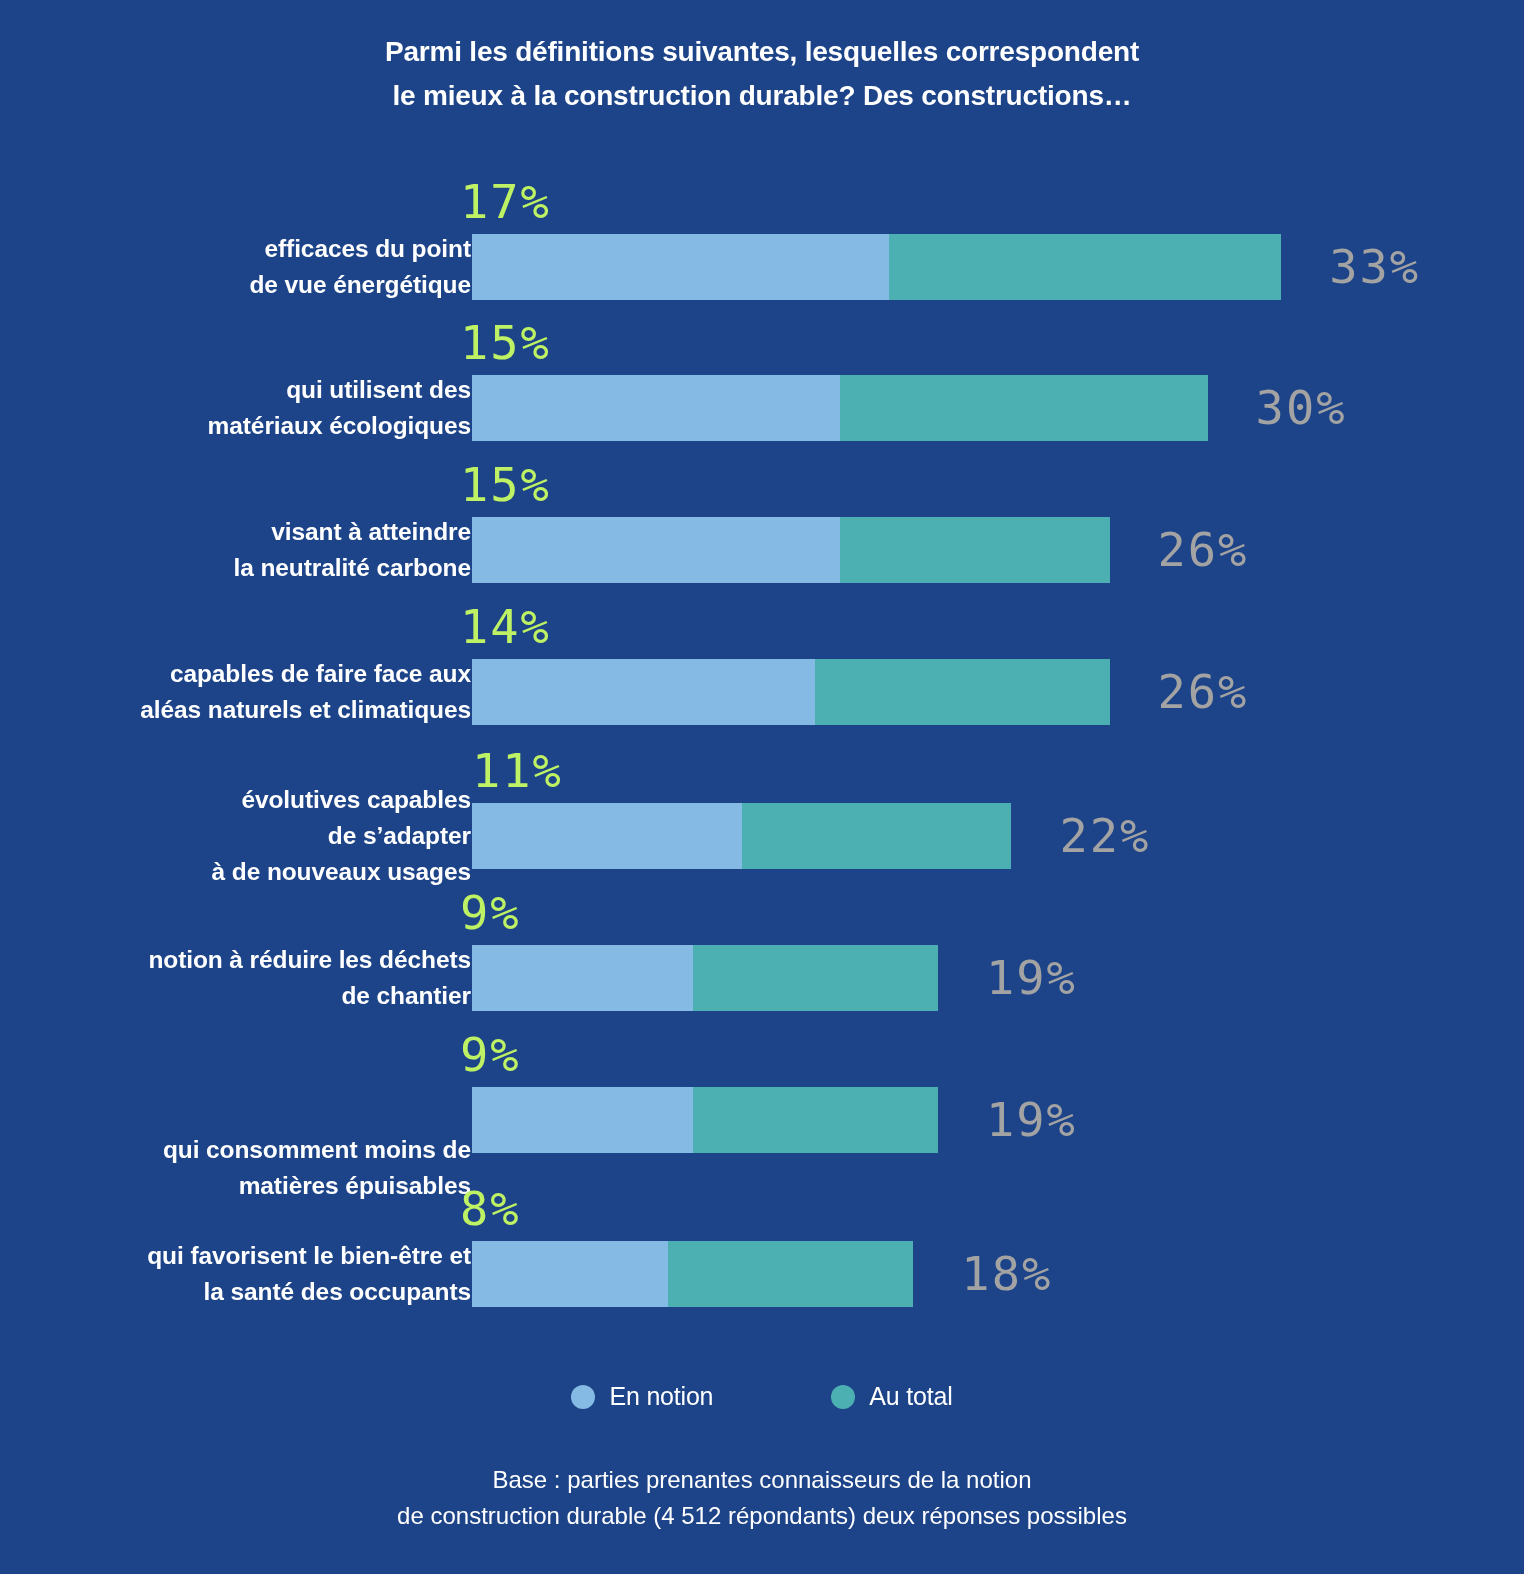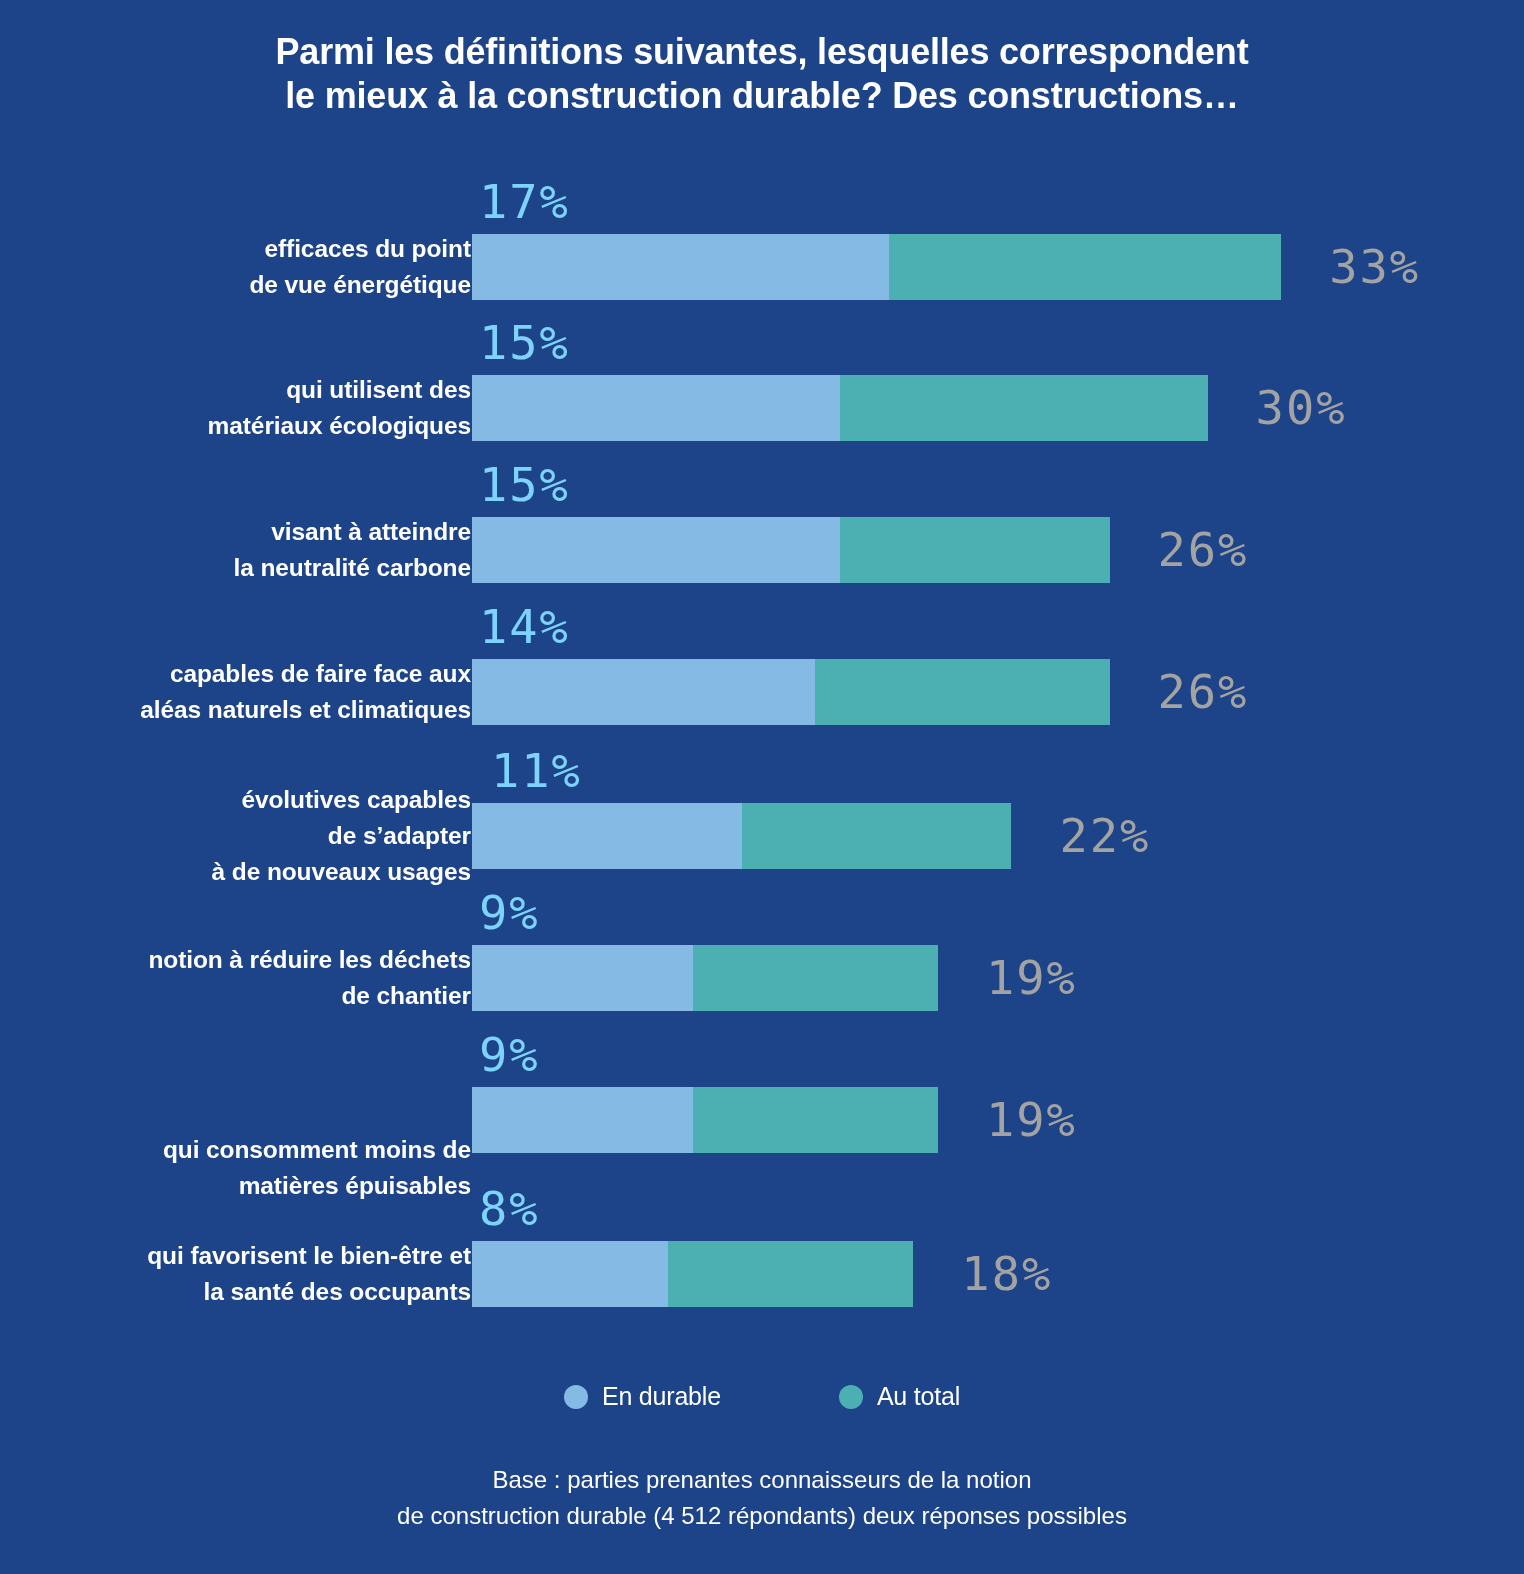--- a/index.html
+++ b/index.html
@@ -19,21 +19,21 @@
   }
 
   
   .title {
     position: absolute;
     left: 0;
     top: 30px;
     width: 1524px;
     text-align: center;
     color: #ffffff;
-    font-size: 36px;
+    font-size: 28px;
     font-weight: bold;
     line-height: 44px;
     letter-spacing: -0.2px;
     white-space: pre-line;
   }
 
   
   .plot {
     position: absolute;
     left: 0;
@@ -82,22 +82,22 @@
   .val {
     position: absolute;
     font-family: "DejaVu Sans Mono", "Liberation Mono", monospace;
     font-size: 47px;
     font-weight: 400;
     letter-spacing: 2px;
     line-height: 1;
     white-space: nowrap;
   }
   .val-first {
-    color: #7dd3fc;
-    left: 479px;
+    color: #bef264;
+    left: 460px;
   }
   .val-total {
     color: #a3a3a3;
   }
 
   
   .legend {
     position: absolute;
     left: 0;
     top: 1382px;
@@ -227,21 +227,21 @@
           <span class="seg seg-first" style="width: 196.16px;"></span>
           <span class="seg seg-total" style="width: 245.2px;"></span>
         </div>
         <div class="val val-total" style="left: 961.36px; top: 1090px;">18%</div>
       </div>
     </div>
 
   <div class="legend">
     <div class="legend-item">
       <span class="legend-dot dot-first"></span>
-      <span class="legend-label">En durable</span>
+      <span class="legend-label">En notion</span>
     </div>
     <div class="legend-item">
       <span class="legend-dot dot-total"></span>
       <span class="legend-label">Au total</span>
     </div>
   </div>
 
   <div class="footnote">Base : parties prenantes connaisseurs de la notion
 de construction durable (4 512 répondants) deux réponses possibles</div>
 

